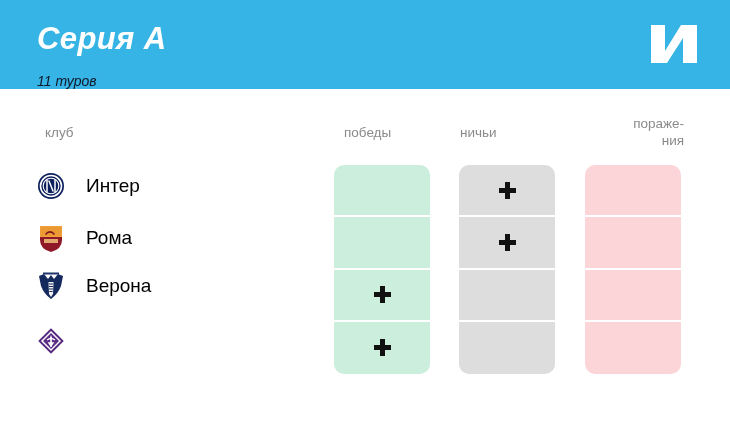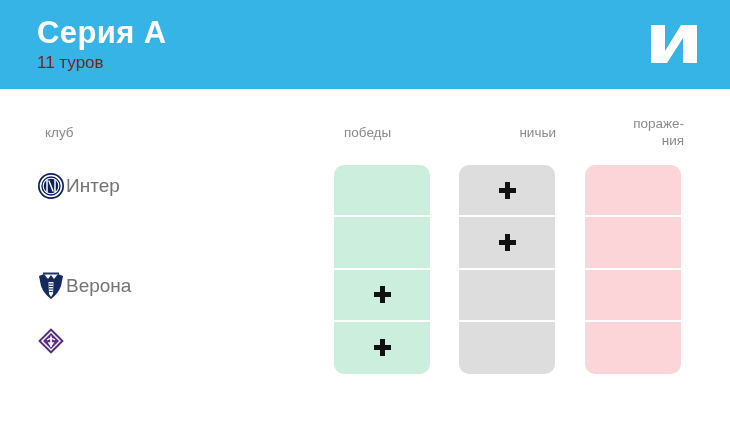--- a/index.html
+++ b/index.html
@@ -22,38 +22,38 @@
   
   #header {
     position: absolute;
     left: 0; top: 0;
     width: 730px; height: 89px;
     background: #35b4e5;
   }
 
   #header-titles {
     position: absolute;
-    left: 37px; top: 14px;
+    left: 37px; top: 20px; font-style: italic;
   }
 
   #header-title {
     font-size: 31px;
     font-weight: bold;
     color: #ffffff;
     letter-spacing: 0.4px;
     line-height: 38px;
     white-space: nowrap;
   }
 
   #header-subtitle {
-    font-size: 17px;
+    font-size: 14px;
     font-weight: normal;
-    color: #7f1d1d;
+    color: #0f172a;
     line-height: 18px;
-    margin-top: 2px;
+    margin-top: 14px;
     white-space: nowrap;
   }
 
   #brand-logo {
     position: absolute;
     right: 30px; top: 19px;
     width: 52px; height: 50px;
   }
 
   
@@ -65,41 +65,42 @@
 
   
   .col-head {
     position: absolute;
     font-size: 13.5px;
     color: #8a8a8a;
     line-height: 17px;
   }
   #head-club      { left: 45px;  top: 35px; }
   #head-wins      { left: 344px; top: 35px; width: 96px; }
-  #head-draws     { left: 460px; top: 35px; width: 96px; text-align: right; }
+  #head-draws     { left: 460px; top: 35px; width: 96px; text-align: left; }
   #head-losses    { left: 584px; top: 26px; width: 100px; text-align: right; }
   #head-losses .l2 { display: block; }
 
   
   .club-row {
     position: absolute;
     left: 36px;
     width: 290px;
     height: 42px;
     display: flex;
     align-items: center;
   }
   .club-badge {
     width: 30px; height: 32px;
     flex: 0 0 30px;
     position: relative;
   }
   .club-name {
+    margin-left: 20px;
     font-size: 19px;
-    color: #737373;
+    color: #000000;
     white-space: nowrap;
   }
 
   
   .stat-col {
     position: absolute;
     width: 96px;
     top: 76px;
     height: 209px;
     border-radius: 10px;
@@ -174,20 +175,32 @@
         <svg width="30" height="32" viewBox="0 0 30 32" aria-hidden="true">
           <circle cx="15" cy="16" r="13" fill="#0b1f5c"></circle>
           <circle cx="15" cy="16" r="10.5" fill="none" stroke="#ffffff" stroke-width="1.6"></circle>
           <circle cx="15" cy="16" r="7.8" fill="none" stroke="#ffffff" stroke-width="1.1"></circle>
           <path d="M11 10 L11 22 M19 10 L19 22 M13 11 Q15 16 17 21" stroke="#ffffff" stroke-width="1.5" fill="none" stroke-linecap="round"></path>
         </svg>
       </span>
       <span class="club-name">Интер</span>
     </div>
 
+    <div class="club-row" style="top:128px">
+      <span class="club-badge">
+        <svg width="30" height="32" viewBox="0 0 30 32" aria-hidden="true">
+          <path d="M4 4 H26 V18 Q26 27 15 30 Q4 27 4 18 Z" fill="#8e1728"></path>
+          <path d="M4 4 H26 V15 H4 Z" fill="#f0a13c"></path>
+          <path d="M5 5 H25 V14 H5 Z" fill="#eb9a33"></path>
+          <path d="M9 12 q2-3 5-3 q3 0 5 3 l-1 1 q-2-2.2-4-2.2 q-2 0-4 2.2 Z" fill="#7d1321"></path>
+          <rect x="8" y="17" width="14" height="4" fill="#f0c27a" opacity="0.85"></rect>
+        </svg>
+      </span>
+      <span class="club-name">Рома</span>
+    </div>
 
     <div class="club-row" style="top:176px">
       <span class="club-badge">
         <svg width="30" height="32" viewBox="0 0 30 32" aria-hidden="true">
           <path d="M3 6 L8 4 L12 9 L15 5 L18 9 L22 4 L27 6 L25 16 Q22 24 15 29 Q8 24 5 16 Z" fill="#14295e"></path>
           <path d="M12.5 12 H17.5 L17 24 L15 27 L13 24 Z" fill="#f2f2f2"></path>
           <path d="M13 14 H17 M13 16.5 H17 M13 19 H17 M13.4 21.5 H16.6" stroke="#14295e" stroke-width="1"></path>
           <rect x="7" y="2.5" width="16" height="2" fill="#20356d"></rect>
         </svg>
       </span>

